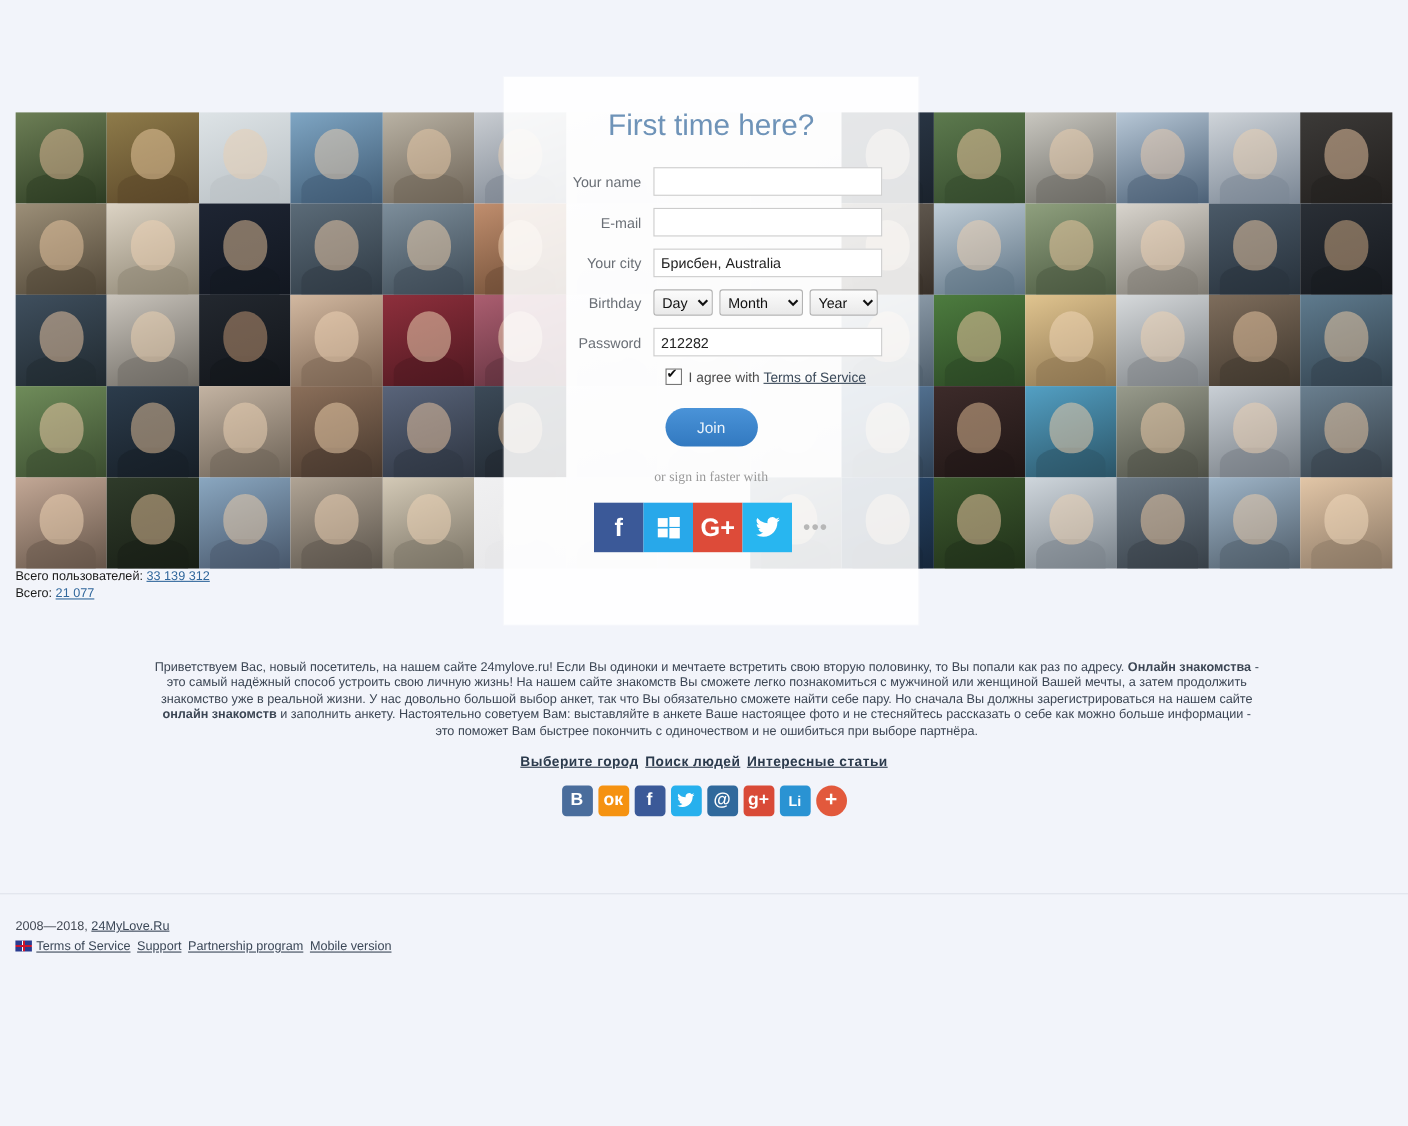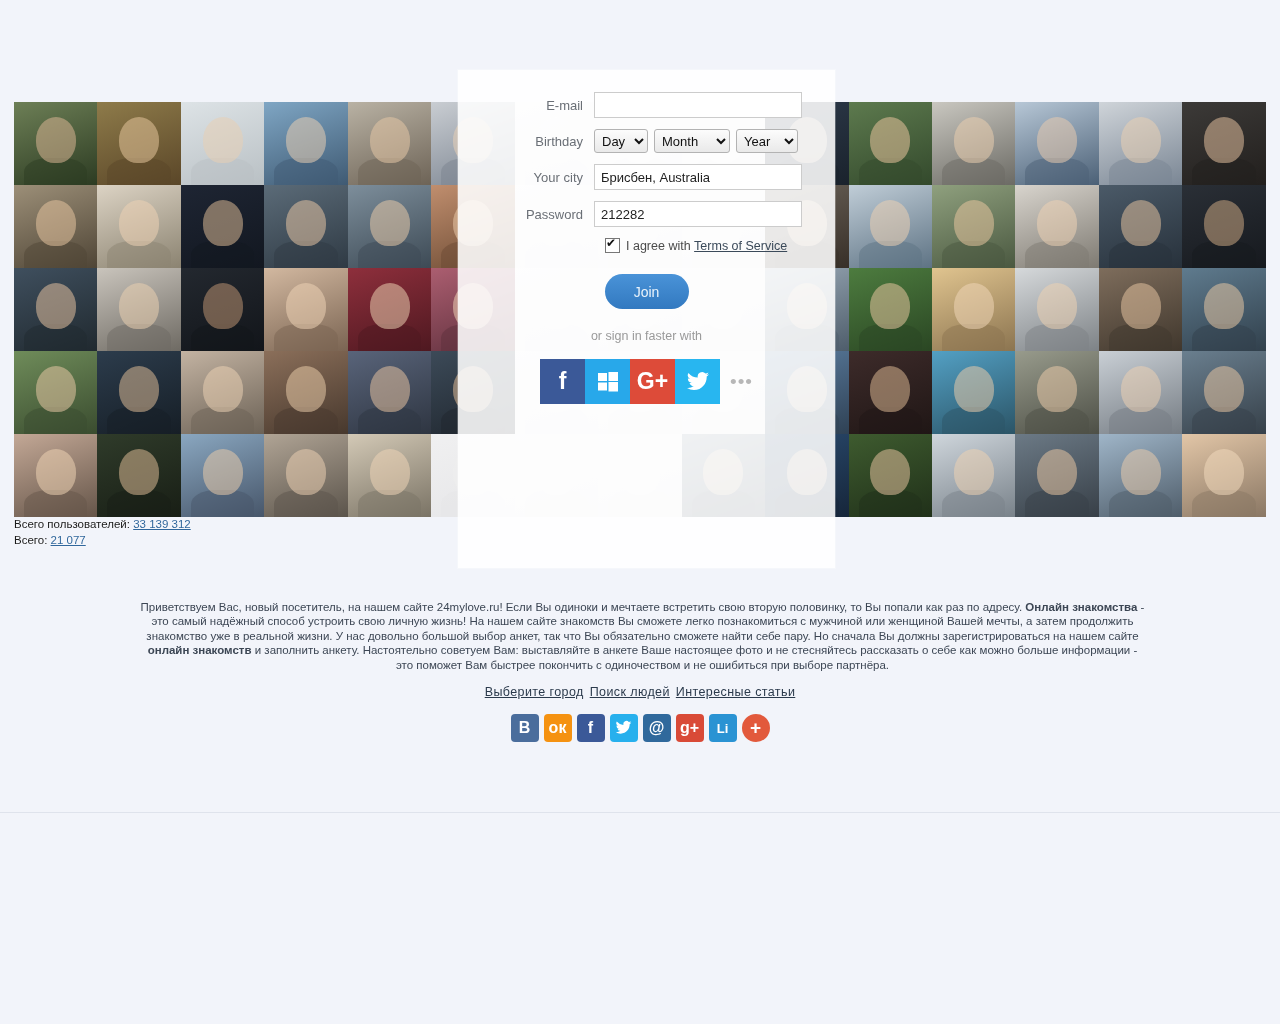--- a/index.html
+++ b/index.html
@@ -212,20 +212,21 @@
     color: #eaf3fb;
     font-family: "Liberation Sans", sans-serif;
     font-size: 14px;
     cursor: pointer;
   }
   .faster {
     text-align: center;
     font-size: 12.5px;
     color: #9a9a9a;
     margin-top: 20px;
+    font-family: Liberation Serif, serif;
   }
   .socials-wrap {
     display: flex;
     justify-content: center;
     align-items: center;
     margin-top: 16px;
   }
   .soc {
     width: 45px; height: 45px;
     display: flex; align-items: center; justify-content: center;
@@ -267,21 +268,21 @@
     z-index: 25;
   }
   .seo-body b { font-weight: bold; }
 
   .seo-links {
     position: absolute;
     left: 0; top: 685px;
     width: 1280px;
     text-align: center;
     font-size: 12.5px;
-    font-weight: normal;
+    font-weight: bold;
     z-index: 25;
   }
   .seo-links a {
     color: #2b3a4c;
     text-decoration: underline;
     margin: 0 3px;
     letter-spacing: 0.4px;
   }
 
   .share-row {
@@ -668,50 +669,57 @@
       <span>Всего пользователей:</span>
       <a href="#">33 139 312</a>
     </div>
     <div>
       <span>Всего:</span>
       <a href="#">21 077</a>
     </div>
   </div>
 
   <div class="panel">
+    <div class="panel-title">First time here?</div>
 
     <div class="form">
 
+      <div class="row">
+        <div class="lbl">Your name</div>
+        <div class="fld">
+          <input class="txt" type="text" value="" style="">
+        </div>
+      </div>
 
       <div class="row">
         <div class="lbl">E-mail</div>
         <div class="fld">
           <input class="txt" type="text" value="" style="">
+        </div>
+      </div>
+
+      <div class="row">
+        <div class="lbl">Your city</div>
+        <div class="fld">
+          <input class="txt" type="text" value="Брисбен, Australia" style="">
         </div>
       </div>
 
       <div class="row">
         <div class="lbl">Birthday</div>
         <div class="fld selects">
           <select class="sel sel-day">
             <option>Day</option>
           </select>
           <select class="sel sel-month">
             <option>Month</option>
           </select>
           <select class="sel sel-year">
             <option>Year</option>
           </select>
-        </div>
-      </div>
-
-      <div class="row">
-        <div class="lbl">Your city</div>
-        <div class="fld">
-          <input class="txt" type="text" value="Брисбен, Australia" style="">
         </div>
       </div>
 
       <div class="row">
         <div class="lbl">Password</div>
         <div class="fld">
           <input class="txt" type="text" value="212282" style="">
         </div>
       </div>
 
@@ -763,14 +771,22 @@
           <path d="M23 3.2a9 9 0 0 1-2.6.7A4.5 4.5 0 0 0 22.4 1.4a9 9 0 0 1-2.9 1.1A4.5 4.5 0 0 0 11.8 6.6 12.8 12.8 0 0 1 2.5 1.9 4.5 4.5 0 0 0 3.9 7.9 4.5 4.5 0 0 1 1.9 7.3v.1a4.5 4.5 0 0 0 3.6 4.4 4.5 4.5 0 0 1-2 .1 4.5 4.5 0 0 0 4.2 3.1A9 9 0 0 1 1 17a12.7 12.7 0 0 0 6.9 2c8.3 0 12.8-6.9 12.8-12.8v-.6A9 9 0 0 0 23 3.2z" fill="#fff"></path>
         </svg>
       </div>
       <div class="share sh-mail">@</div>
       <div class="share sh-gp">g+</div>
       <div class="share sh-li">Li</div>
       <div class="share sh-plus">+</div>
     </div>
 
   <div class="divider"></div>
+  <div class="footer">
+    <div>
+      <span>2008—2018, </span><a href="#">24MyLove.Ru</a>
+    </div>
+    <div>
+      <span class="flag"></span><span id="footlinks"><a href="#" style="margin-right: 6px;">Terms of Service</a><a href="#" style="margin-right: 6px;">Support</a><a href="#" style="margin-right: 6px;">Partnership program</a><a href="#" style="margin-right: 6px;">Mobile version</a></span>
+    </div>
+  </div>
 
 </div>
 
 </body></html>

